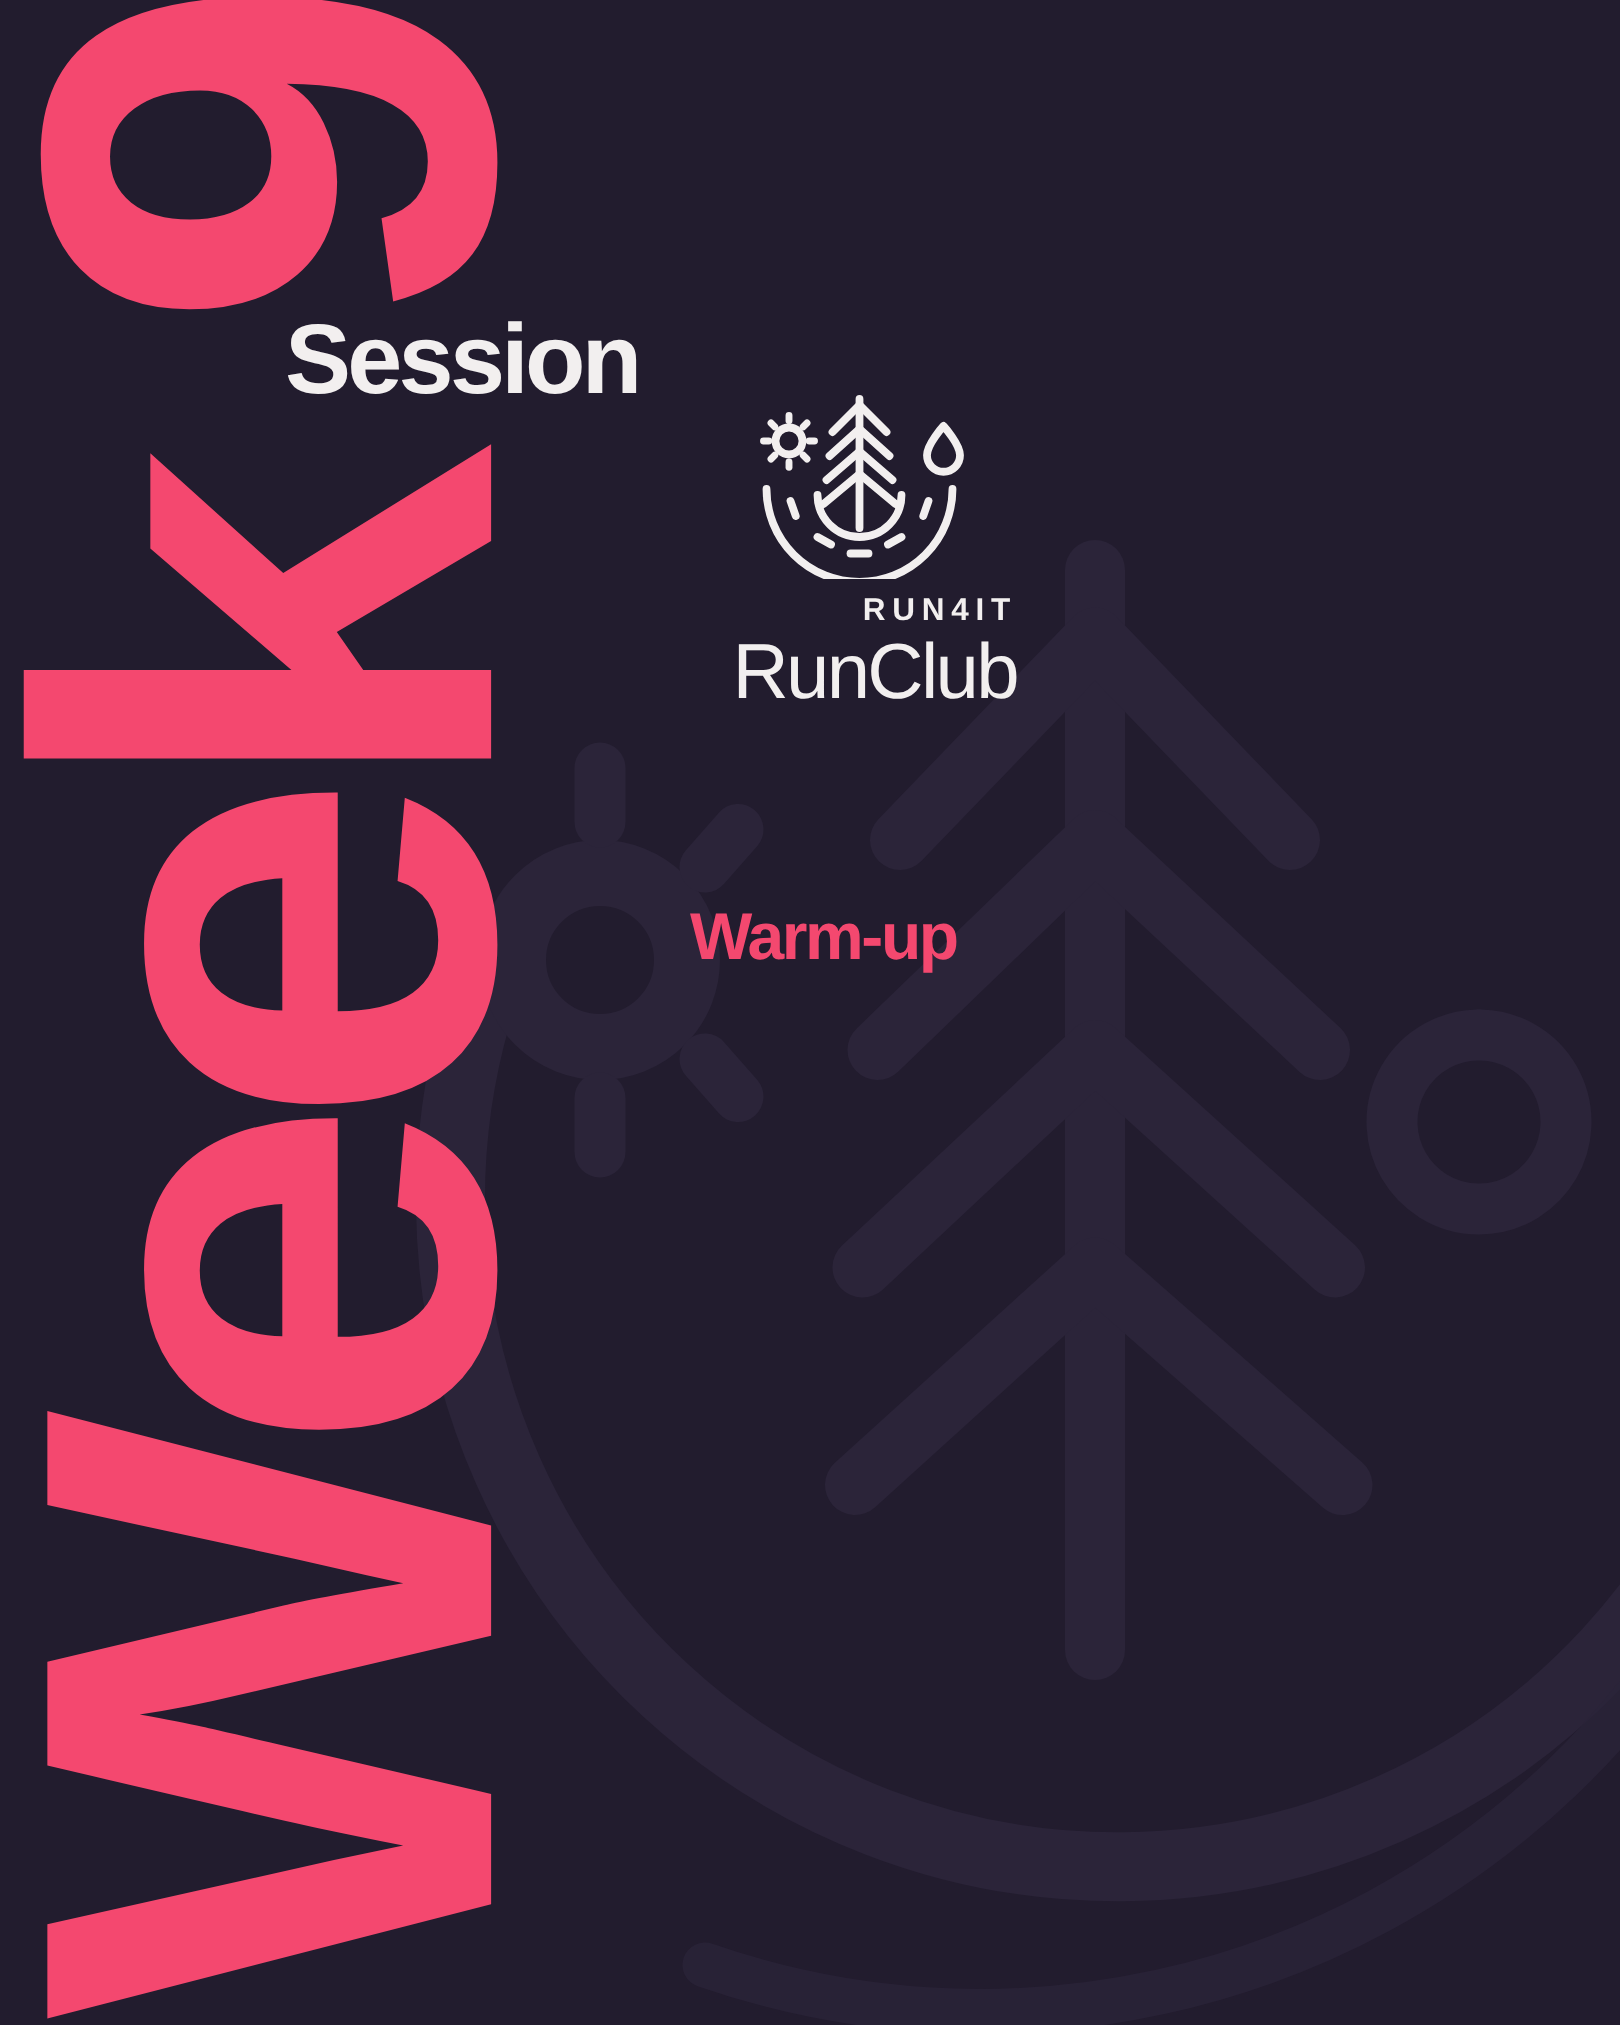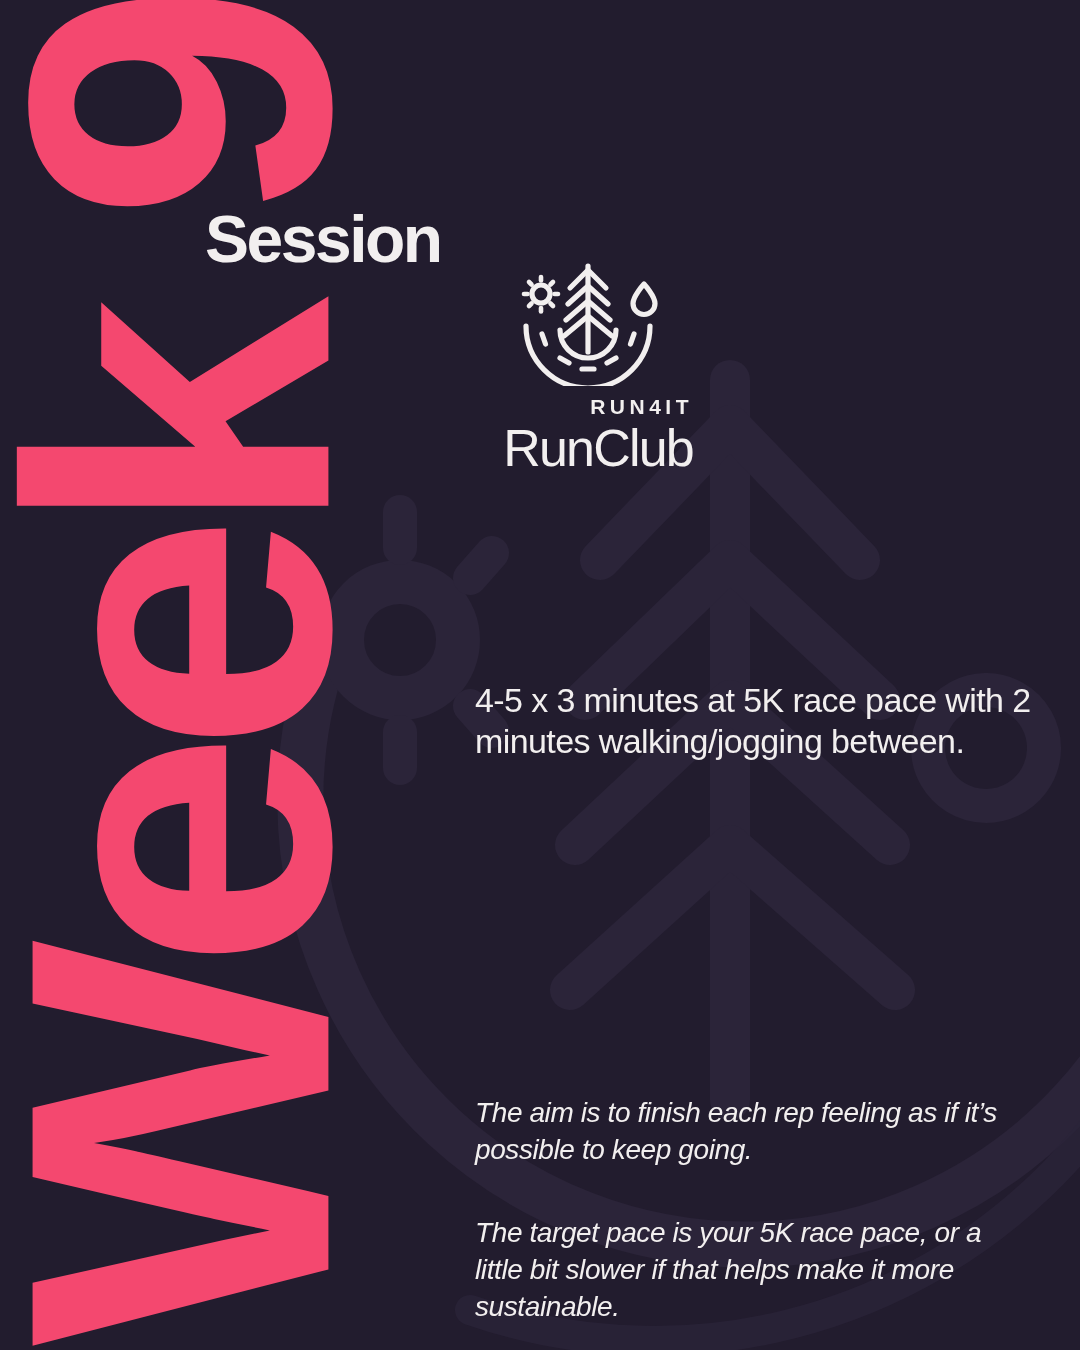--- a/index.html
+++ b/index.html
@@ -50,21 +50,21 @@
     font-size:430px;
     line-height:0.84;
     letter-spacing:-22px;
     color:#F4486F;
     white-space:nowrap;
   }
 
   
   .content {
     position:absolute;
-    left:475px;
+    left:460px;
     top:0;
     width:570px;
     height:1347px;
     z-index:2;
   }
 
   .session-title {
     position:absolute;
     left:-270px;
     top:206px;
@@ -226,31 +226,30 @@
             <path d="M 78 111 L 90 111"></path>
           </g>
         </g>
       </svg>
       <div class="logo-run4it">RUN4IT</div>
       <div class="logo-runclub">RunClub</div>
     </div>
 
     <div class="blocks">
 
+      <div class="block">
+        <div class="block-heading">Warm-up</div>
+        <div class="block-body"></div>
+      </div>
 
       <div class="gap-warmup"></div>
 
       <div class="block">
-        <div class="block-body">4-5 x 3 minutes at 5K race pace with 2 minutes walking/jogging between.</div>
       </div>
 
       <div class="gap-mainset"></div>
 
 
     </div>
 
-    <div class="notes">
-      <div class="note">The aim is to finish each rep feeling as if it’s possible to keep going.</div>
-      <div class="note">The target pace is your 5K race pace, or a little bit slower if that helps make it more sustainable.</div>
-    </div>
 
   </div>
 </div>
 
 </body></html>

